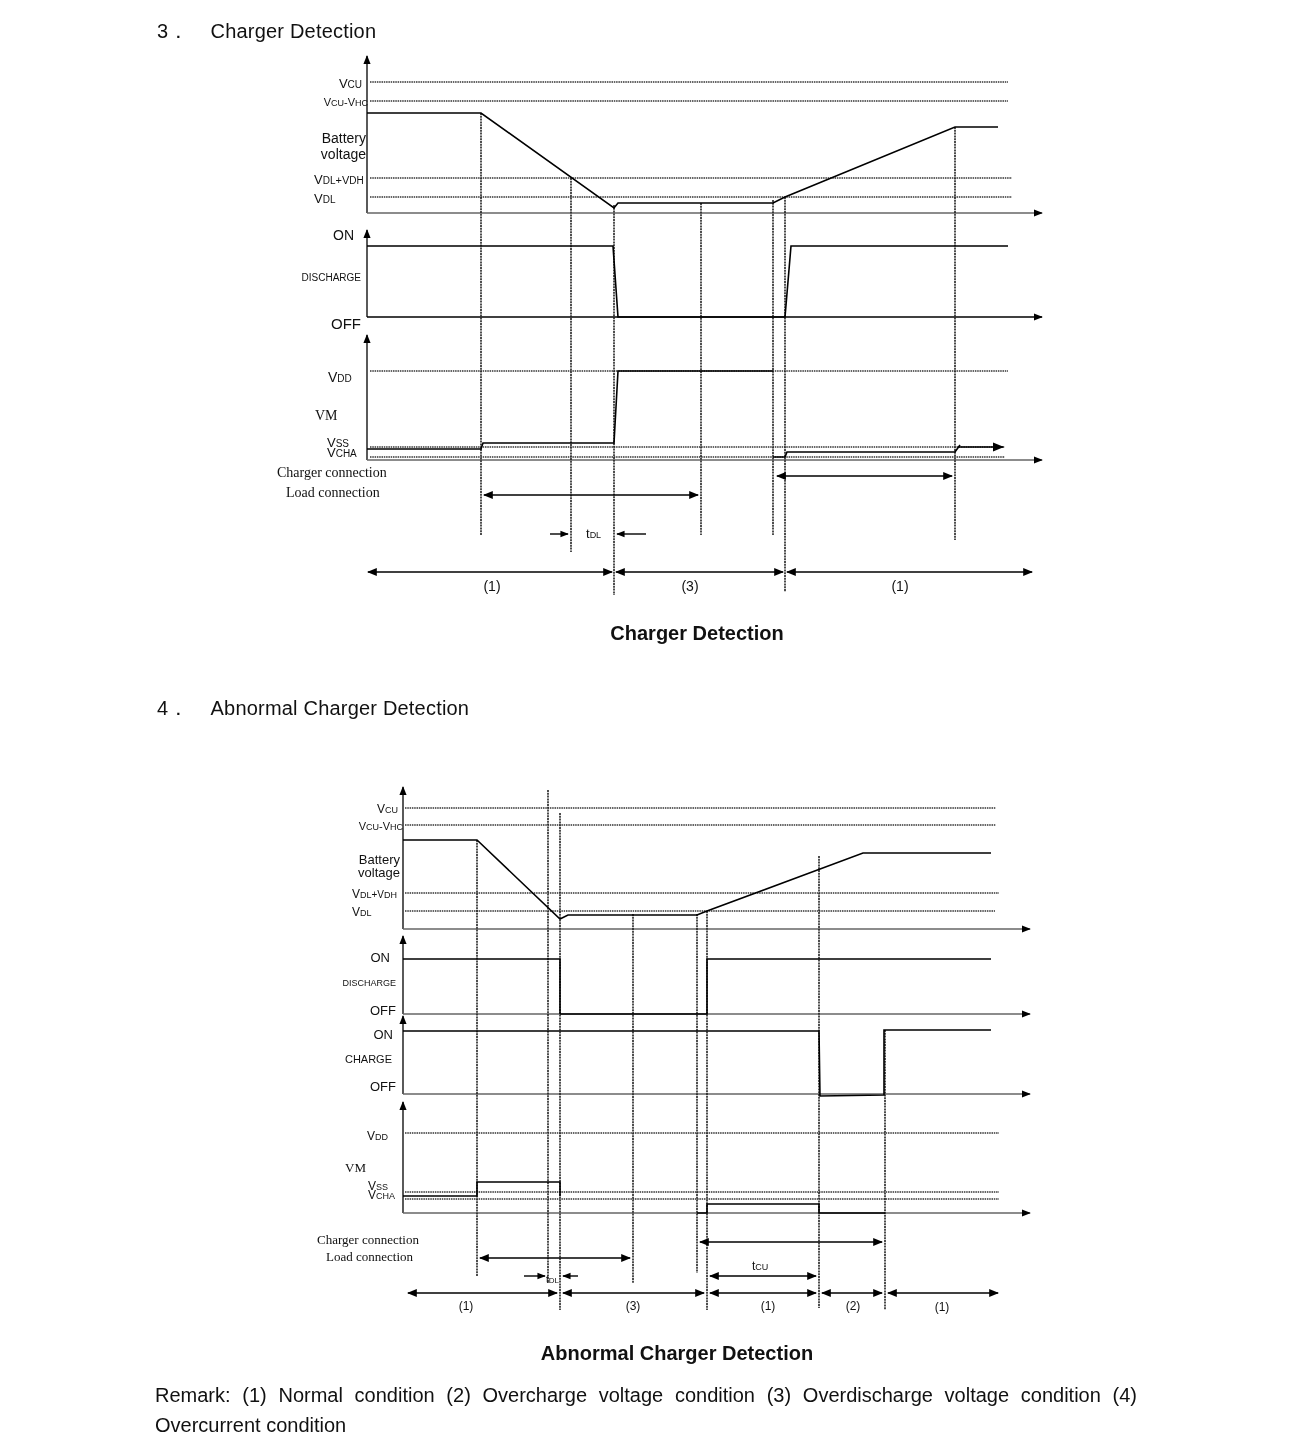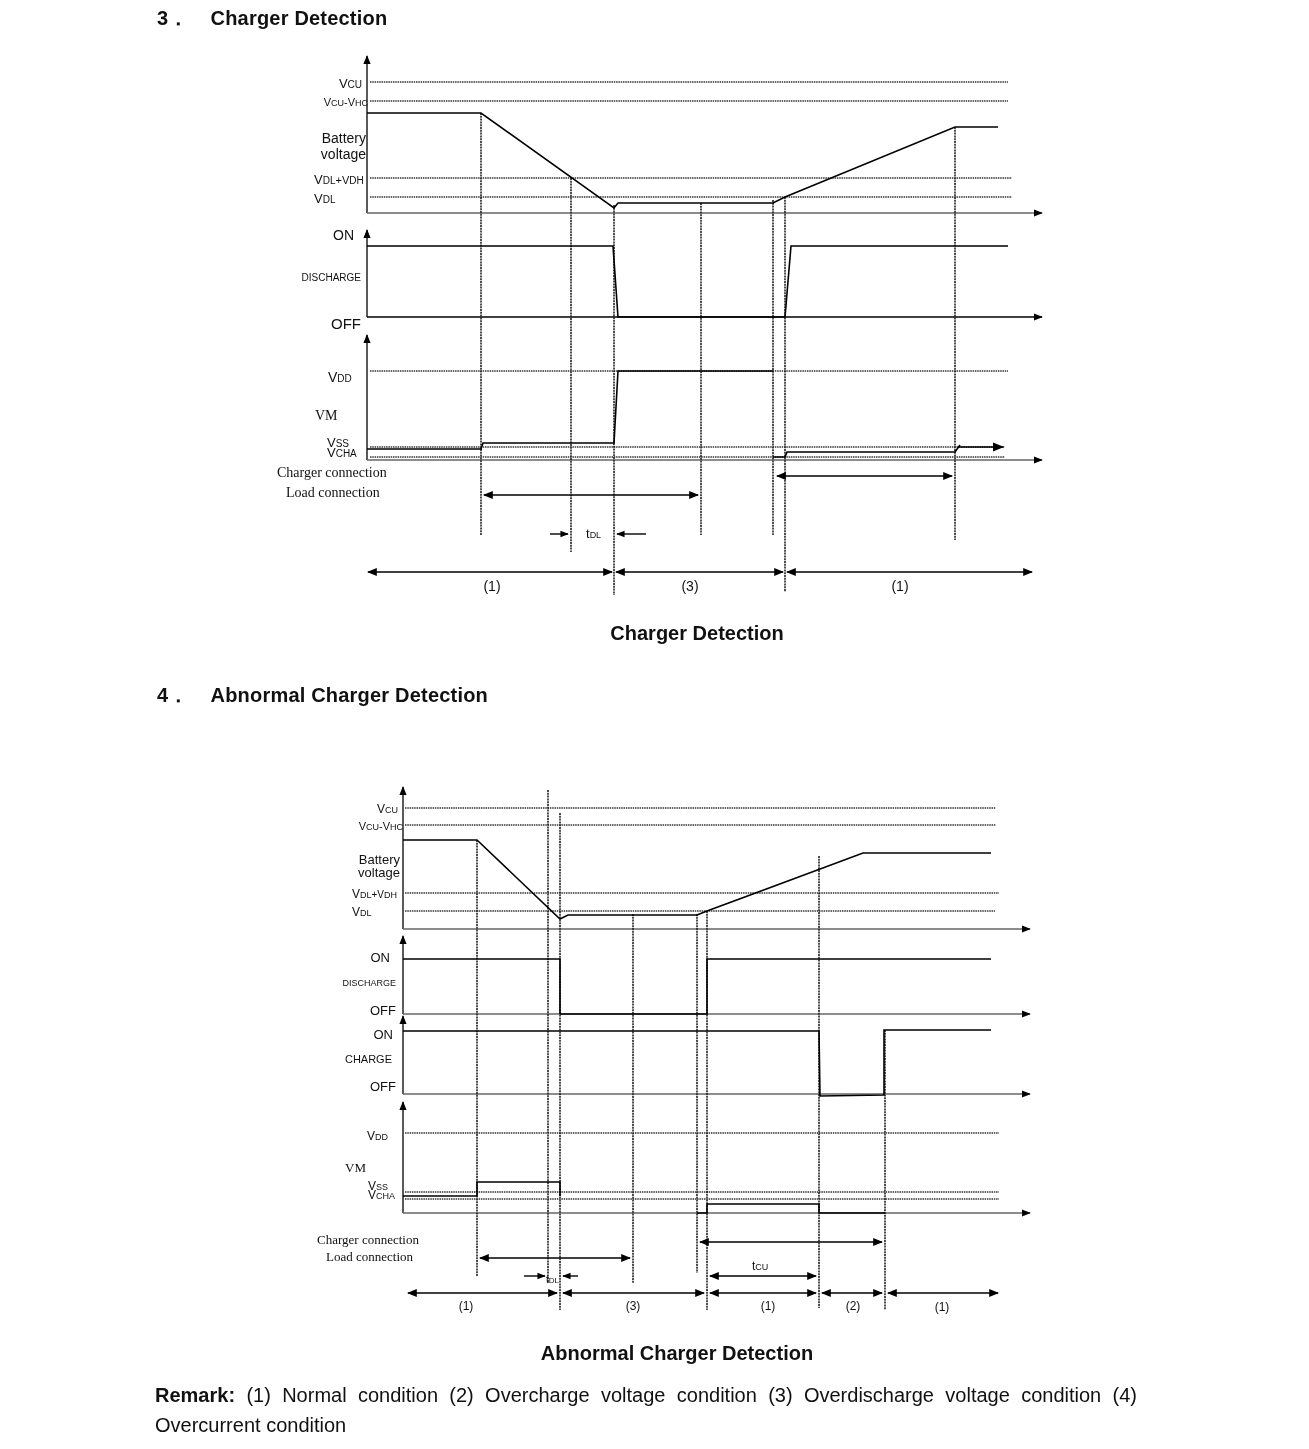--- a/index.html
+++ b/index.html
@@ -1,26 +1,26 @@
 <!DOCTYPE html>
 <html><head>
 <meta charset="utf-8">
 <style>
   html, body { margin:0; padding:0; background:#ffffff; }
   body { width:1309px; height:1449px; position:relative; overflow:hidden;
          font-family:"Liberation Sans", "DejaVu Sans", sans-serif; color:#111; }
-  .heading { position:absolute; font-weight:bold; font-size:20px; letter-spacing:0.2px; }
+  .heading { position:absolute; font-weight:normal; font-size:20px; letter-spacing:0.2px;margin-top:13px; }
   .heading .num { margin-right:22px; }
   .caption { position:absolute; font-weight:bold; font-size:20px; text-align:center; width:400px; }
   svg { position:absolute; left:0; top:0; overflow:visible; }
   .lbl { font-family:"Liberation Sans", sans-serif; fill:#111; }
   .serif { font-family:"Liberation Serif", serif; fill:#111; }
   .remark { position:absolute; left:155px; top:1380px; width:982px; font-size:20px; line-height:30px;
             text-align:justify; text-align-last:left; }
-  .remark b { font-weight:bold; }
+  .remark b { font-weight:normal; }
 </style>
 </head>
 <body>
 
 <div class="heading" style="left:157px; top:5px;">
   <span class="num">3．</span><span>Charger Detection</span>
 </div>
 <div class="heading" style="left:157px; top:682px;">
   <span class="num">4．</span><span>Abnormal Charger Detection</span>
 </div>

